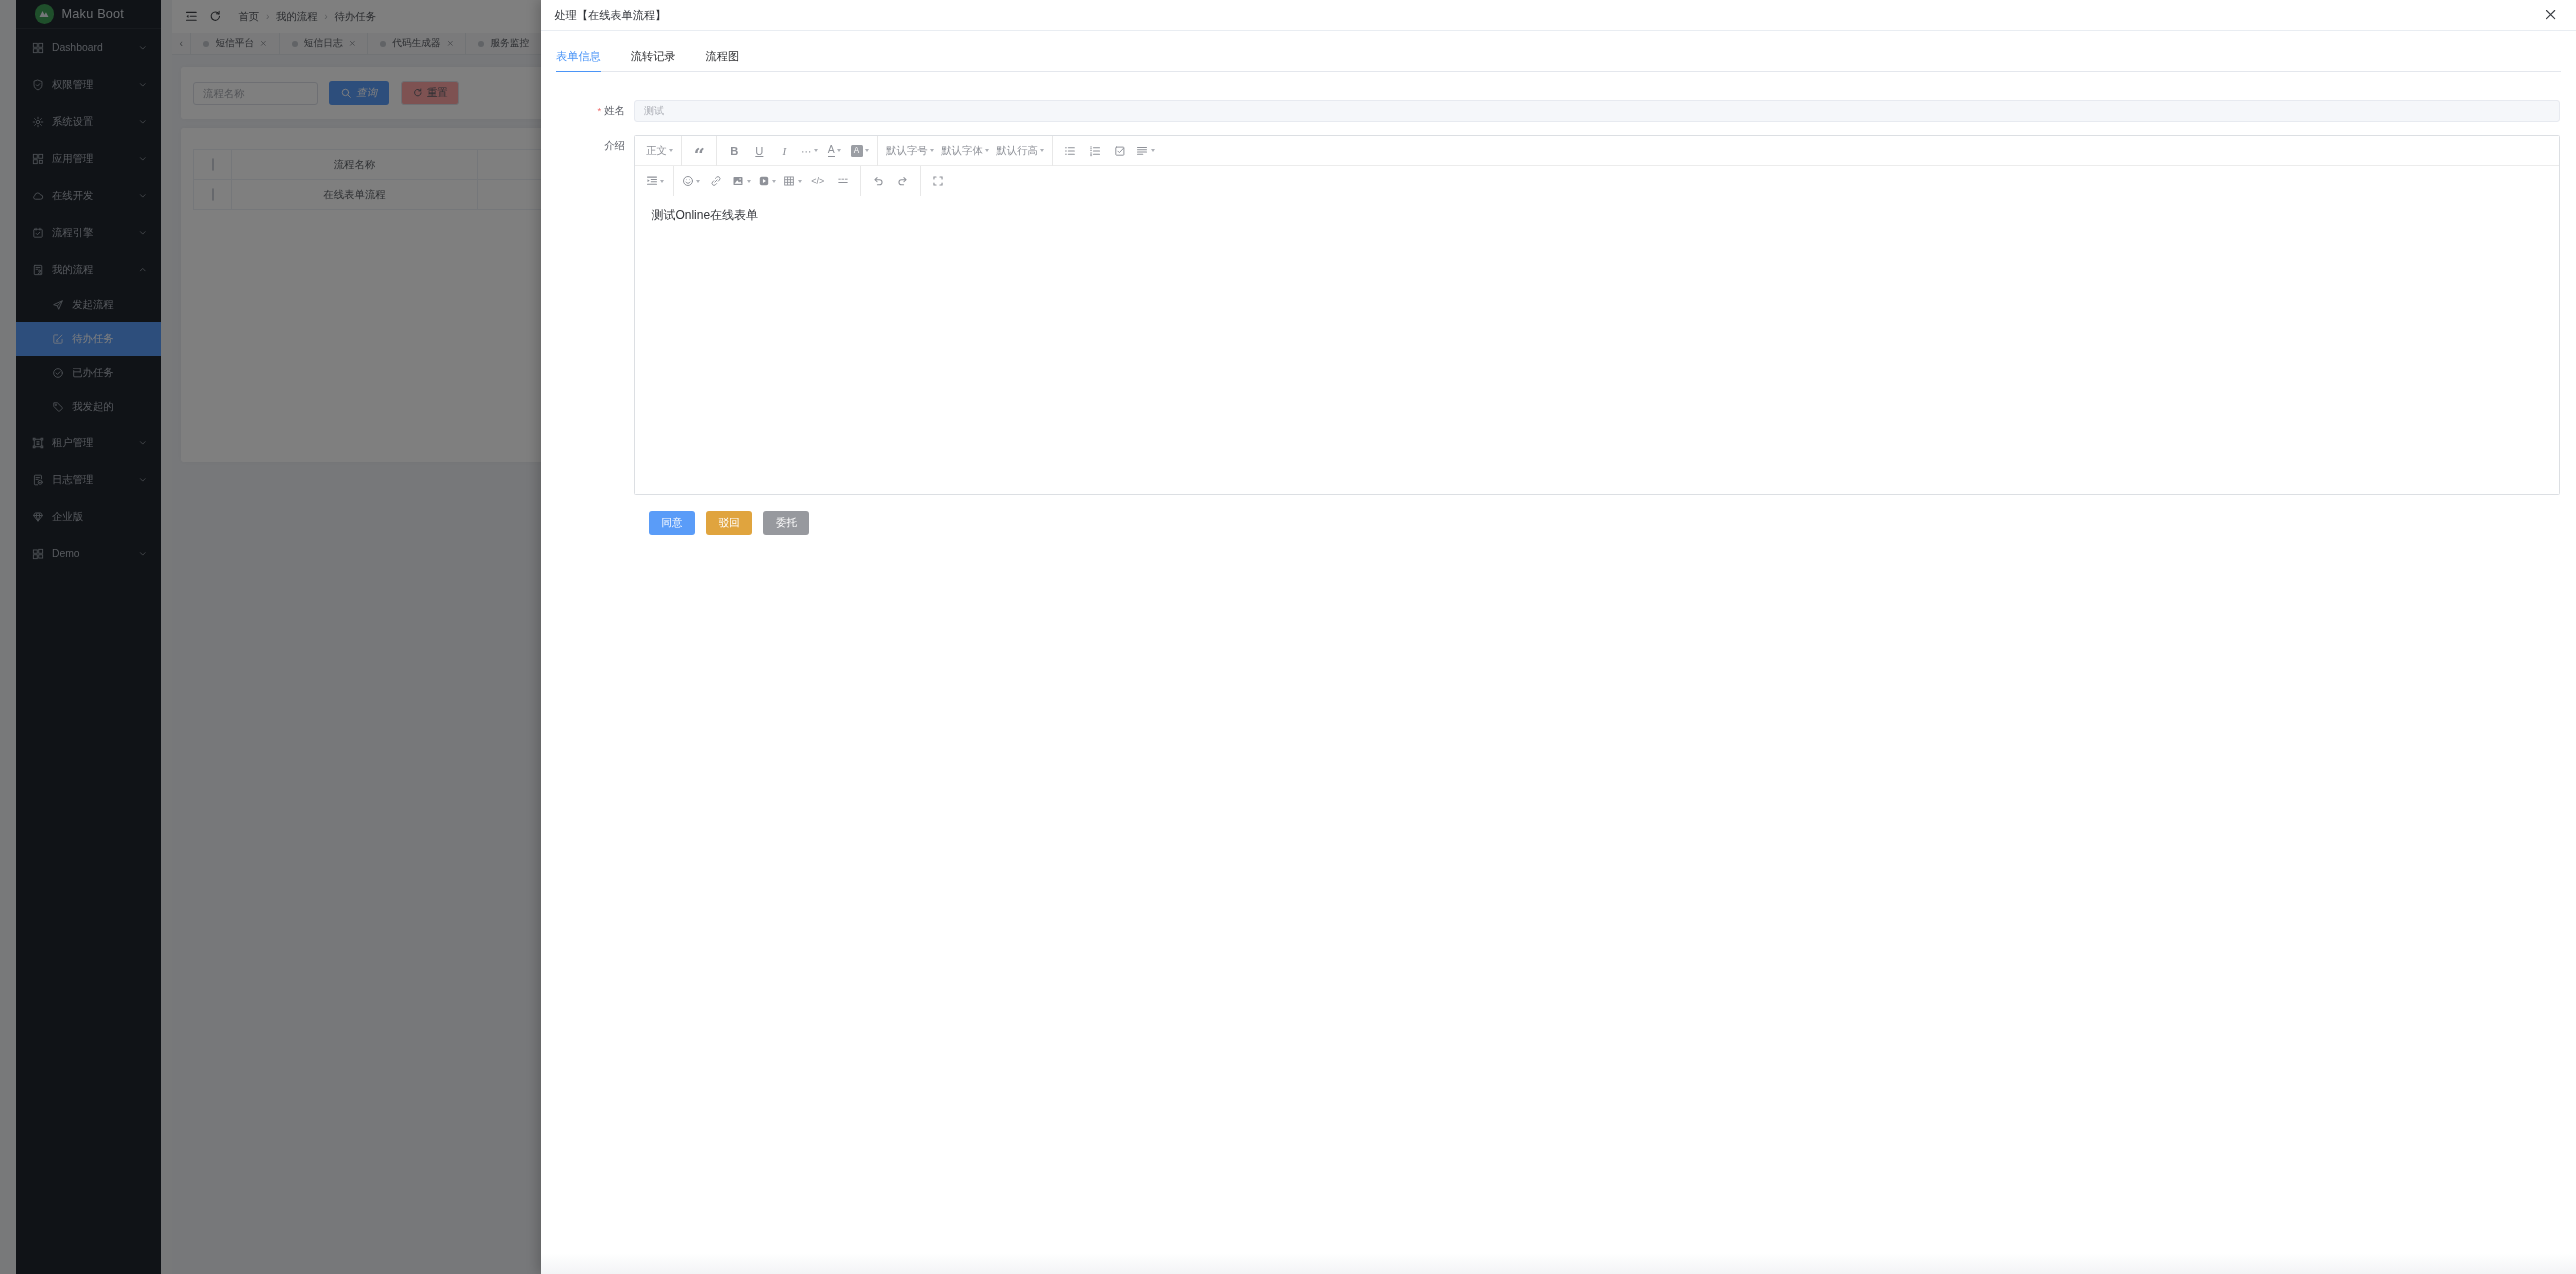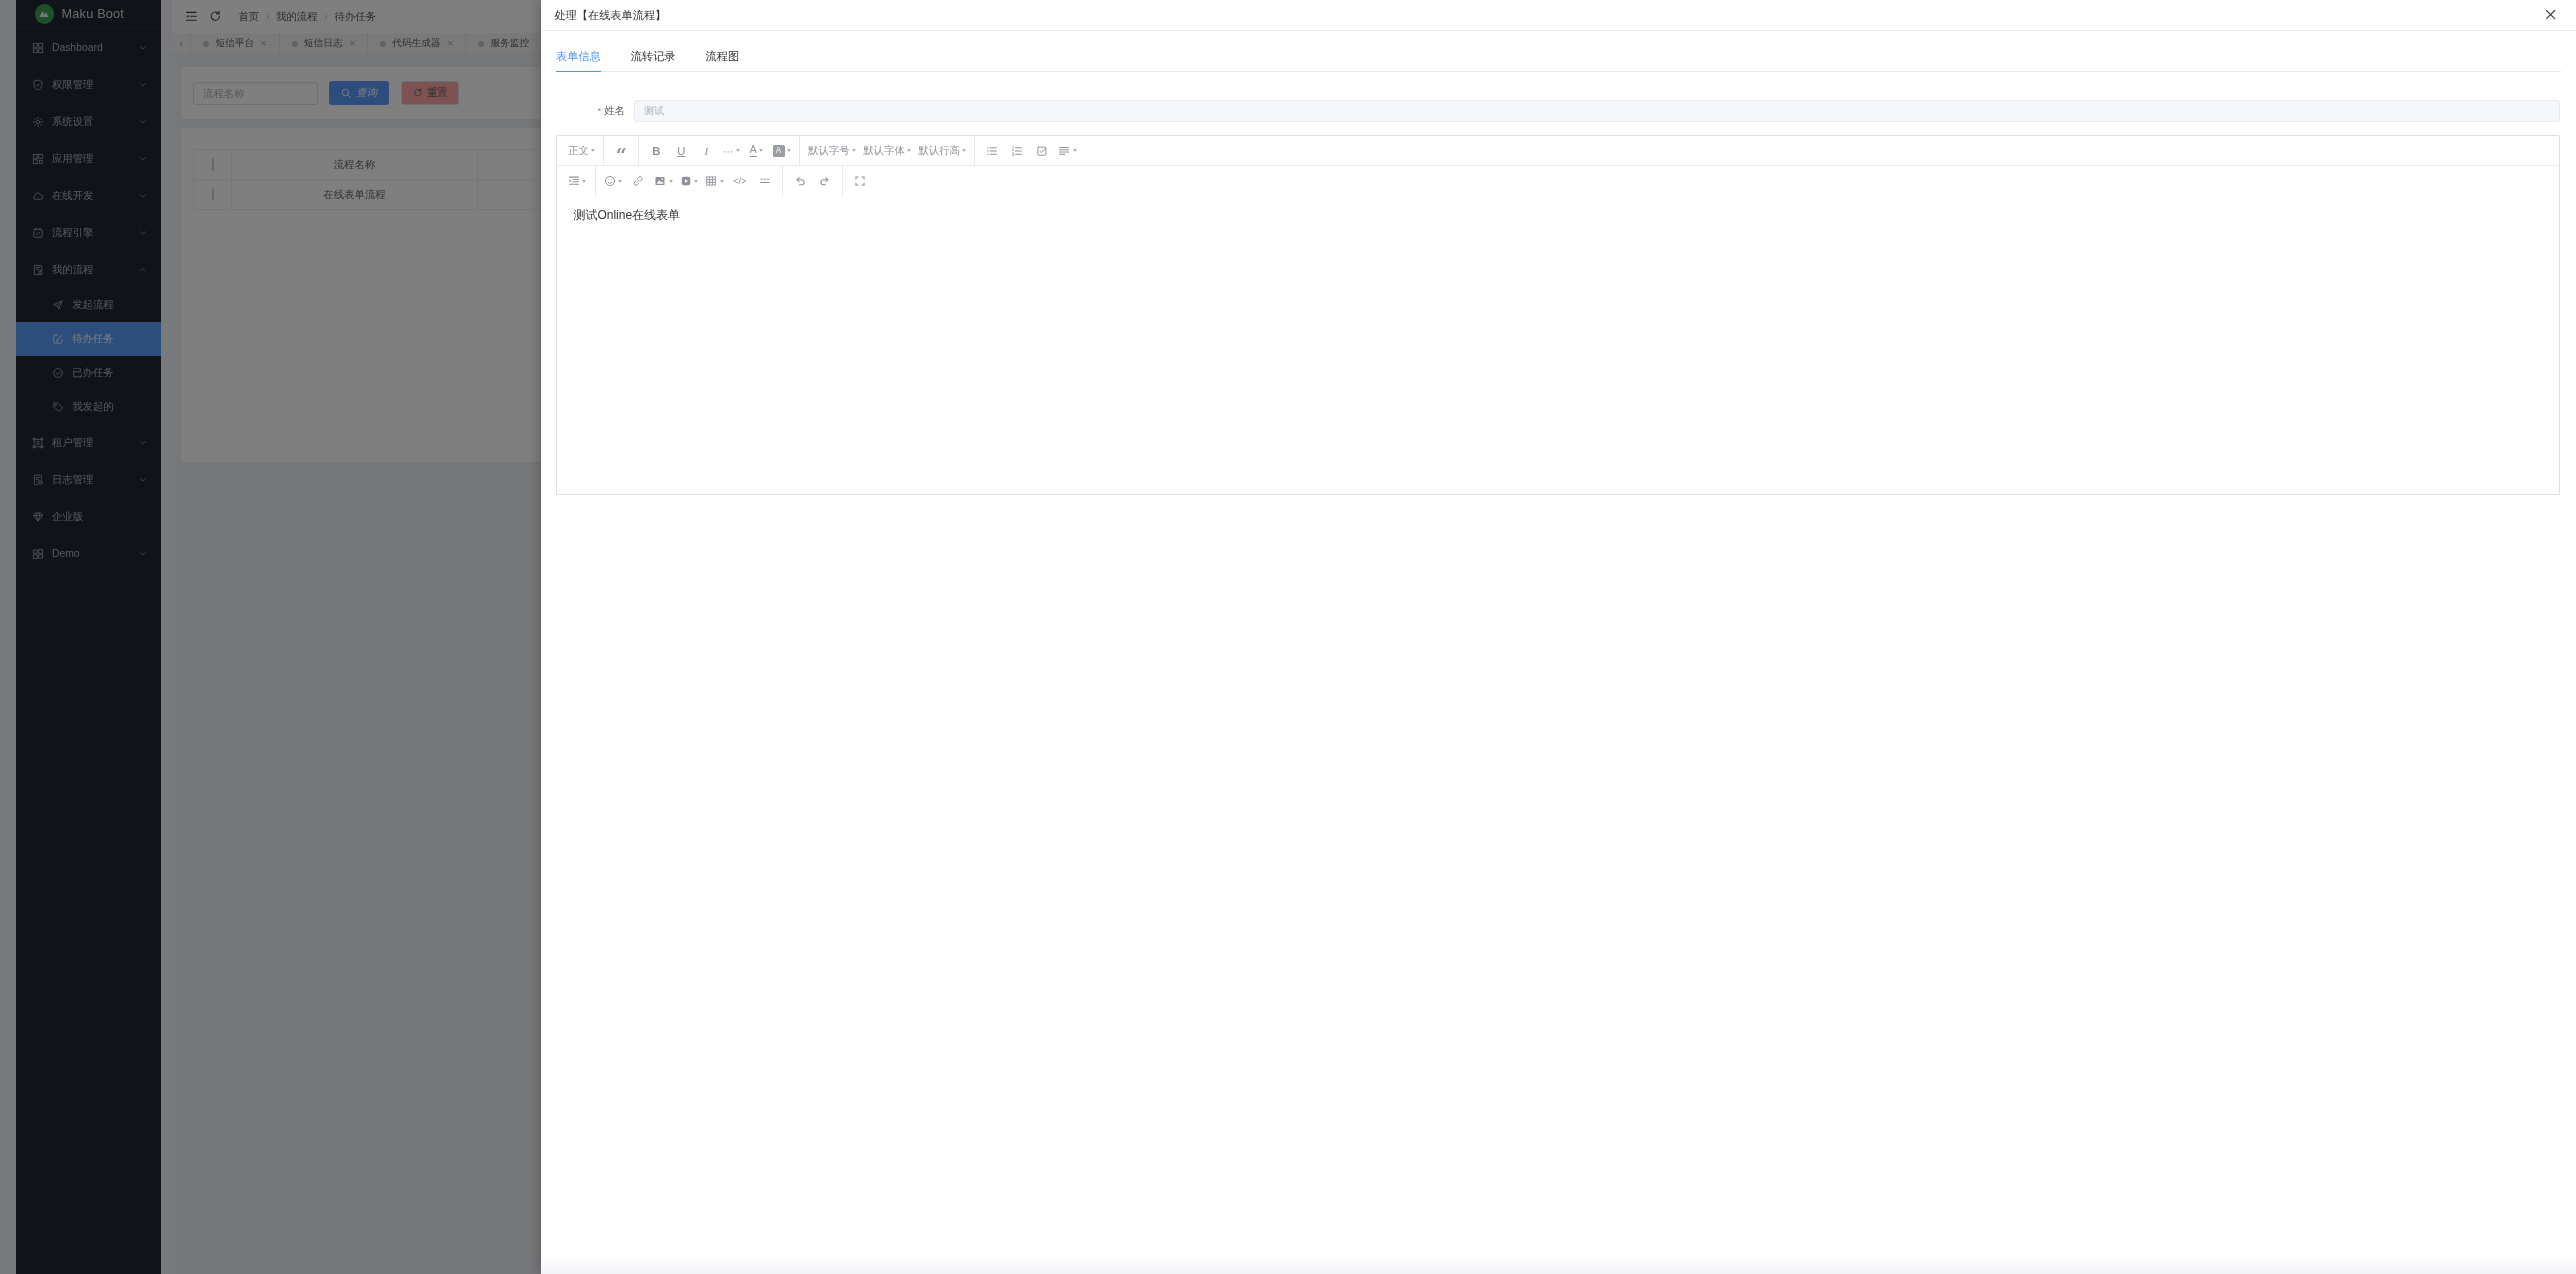--- a/index.html
+++ b/index.html
@@ -413,20 +413,21 @@
     <div class="f-row" style="margin-top:28px;">
       <label class="f-label req">姓名</label>
       <div class="f-ctl">
         <input class="dis-input" type="text" disabled="" value="测试" style="">
       </div>
     </div>
 
 
 
     <div class="f-row" style="margin-top:13.4px;">
+      <label class="f-label">介绍</label>
       <div class="f-ctl">
         <div class="editor">
 
           <div class="tb-row first">
             <div class="tb-group">
               <div class="t-btn">
                 <span>正文</span>
                   <span class="caret"></span>
               </div>
             </div>
@@ -585,15 +586,20 @@
             </div>
           </div>
 
           <div class="ed-body">
             <span>测试Online在线表单</span>
           </div>
         </div>
       </div>
     </div>
 
+    <div class="actions">
+      <button class="a-btn a-approve">同意</button>
+      <button class="a-btn a-reject">驳回</button>
+      <button class="a-btn a-delegate">委托</button>
+    </div>
   </div>
 </div>
 
 
 </body></html>

